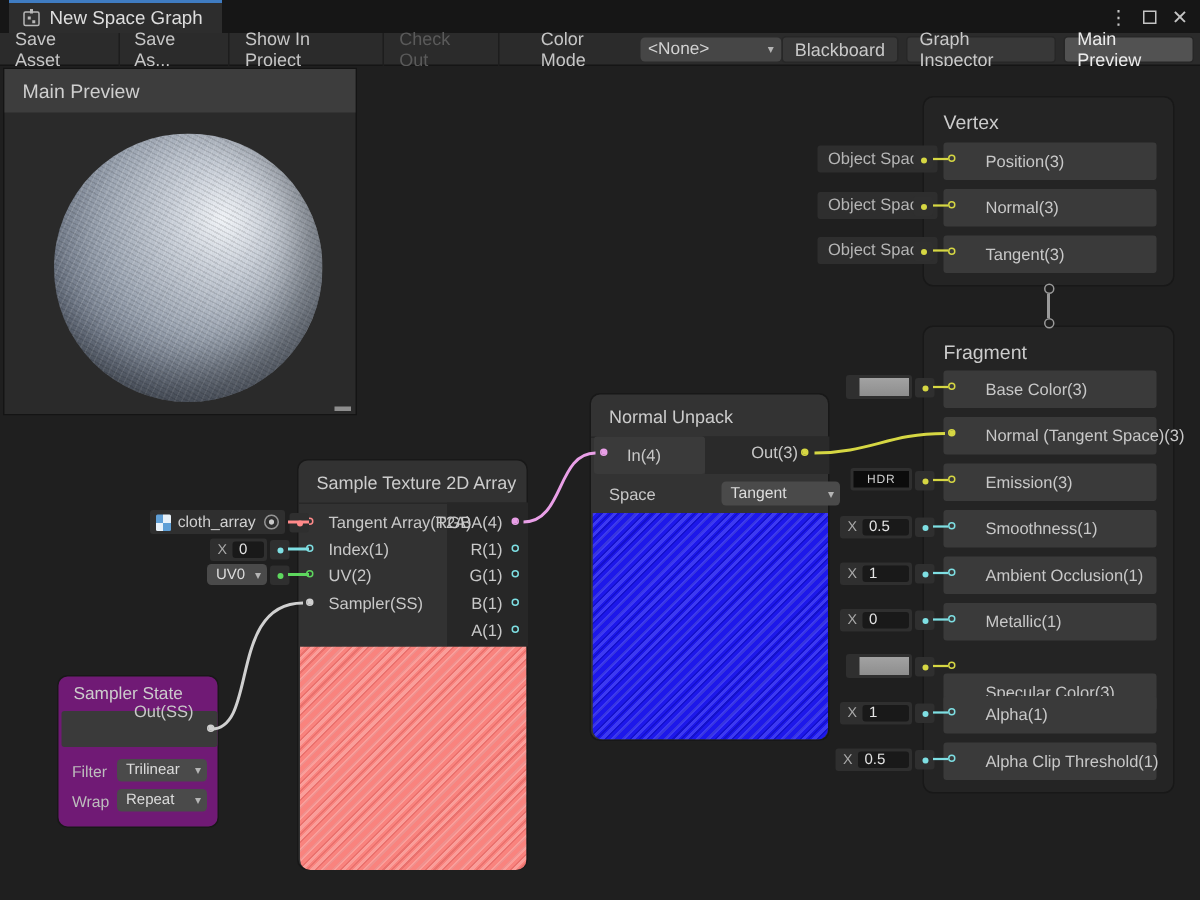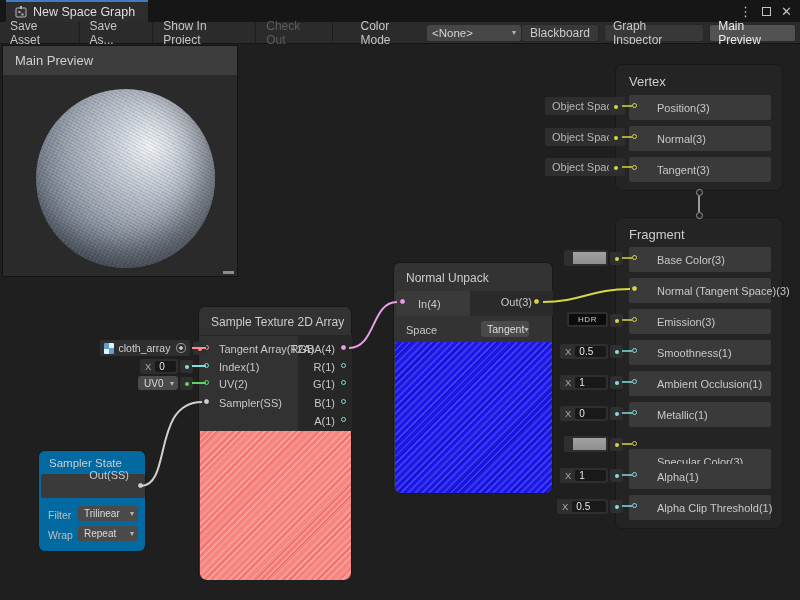--- a/index.html
+++ b/index.html
@@ -324,28 +324,28 @@
     <div class="node" style="left:393px; top:218px; width:160px; height:232px; background:#333333;">
       <div class="node-title" style="font-size:12px; padding:8px 12px 6px 12px; border-bottom:1px solid #272727;">Normal Unpack</div>
       <div style="position:absolute; left:76px; top:28px; width:83px; height:25px; background:#2a2a2a;"></div>
       <div class="slab" style="left:2px; top:28px; width:74px; height:25px;">
         <span class="lbl" style="left:22px;">In(4)</span>
       </div>
       <span style="position:absolute; right:20px; top:33px; font-size:11px; color:#c8c8c8;">Out(3)</span>
       <span class="port connected" style="left: 6px; top: 36px; --pc: #e99fe7;"></span>
       <span class="port connected" style="left: 140px; top: 36px; --pc: #d6d743;"></span>
       <span style="position:absolute; left:12px; top:61px; font-size:11px; color:#c8c8c8;">Space</span>
-      <div class="dropdown" style="left:87px; top:58px; width:48px; height:16px; font-size:10.5px;text-align:right;">
+      <div class="dropdown" style="left:87px; top:58px; width:79px; height:16px; font-size:10.5px;text-align:right;">
         <span>Tangent</span>
         <span class="dd-arrow">▾</span>
       </div>
       <div class="tex blue" style="left:1px; top:79px; width:157px; height:151px;"></div>
     </div>
 
-    <div class="node" style="left:38px; top:406px; width:108px; height:102px; background:#0369a1;">
+    <div class="node" style="left:38px; top:406px; width:108px; height:102px; background:#701a75;">
       <div class="node-title" style="font-size:11.5px; padding:6px 10px 5px 10px;">Sampler State</div>
       <div class="slab" style="left:2px; top:23px; width:104px; height:24px;"></div>
       <span style="position:absolute; right:16px; top:18px; font-size:11px; color:#c8c8c8;">Out(SS)</span>
       <span class="port connected" style="left: 99px; top: 32px; --pc: #d0d0d0;"></span>
       <span style="position:absolute; left:9px; top:58px; font-size:10.5px; color:#bdbdbd;">Filter</span>
       <div class="dropdown" style="left:39px; top:55px; width:60px; height:15px; font-size:10px;">
         <span>Trilinear</span>
         <span class="dd-arrow">▾</span>
       </div>
       <span style="position:absolute; left:9px; top:78px; font-size:10.5px; color:#bdbdbd;">Wrap</span>

